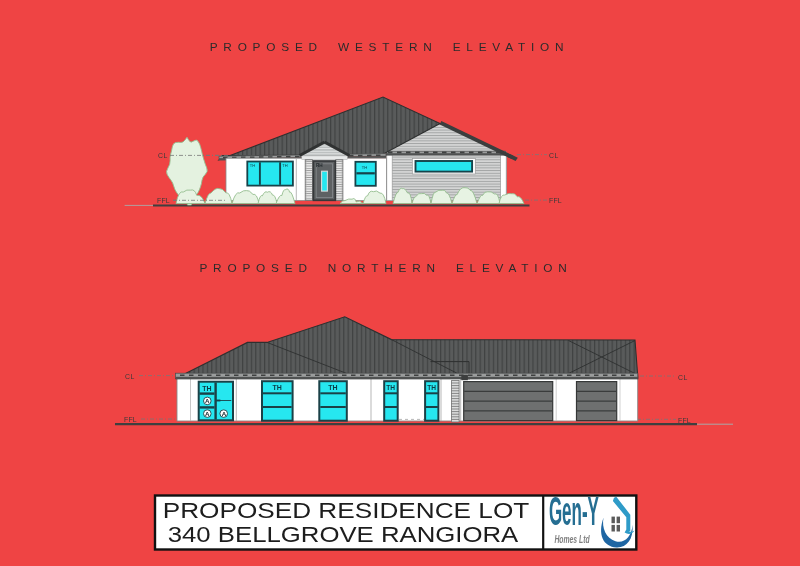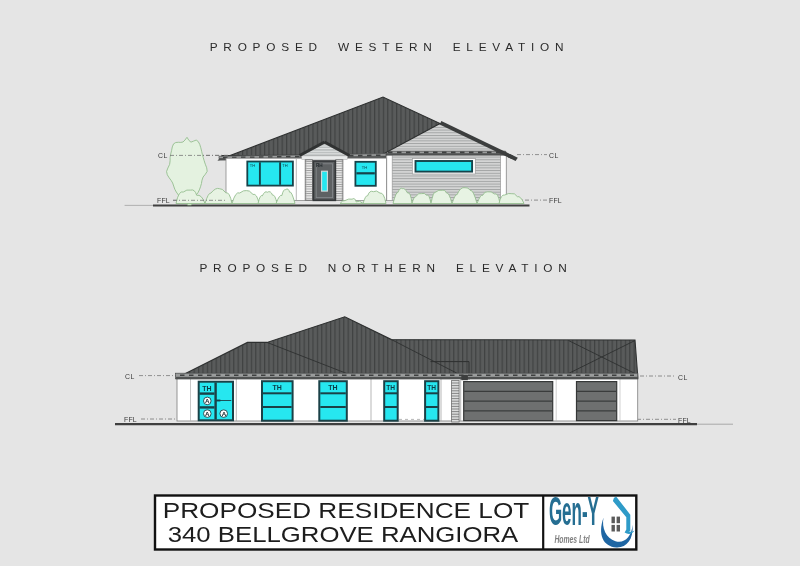--- a/index.html
+++ b/index.html
@@ -1,16 +1,16 @@
 <!DOCTYPE html>
 <html><head>
 <meta charset="utf-8">
 <style>
   html,body{margin:0;padding:0;background:#ffffff;}
-  #page{position:relative;width:800px;height:566px;background:#e5e5e5;overflow:hidden;
+  #page{position:relative;width:800px;height:566px;background:#ef4444;overflow:hidden;
         font-family:"Liberation Sans",sans-serif;}
   svg{position:absolute;left:0;top:0;}
   text{font-family:"Liberation Sans",sans-serif;}
 </style>
 </head>
 <body>
 <div id="page">
 <svg width="800" height="566" viewBox="0 0 800 566">
 <defs>
   <pattern id="patRoof" width="4.4" height="6" patternUnits="userSpaceOnUse">

